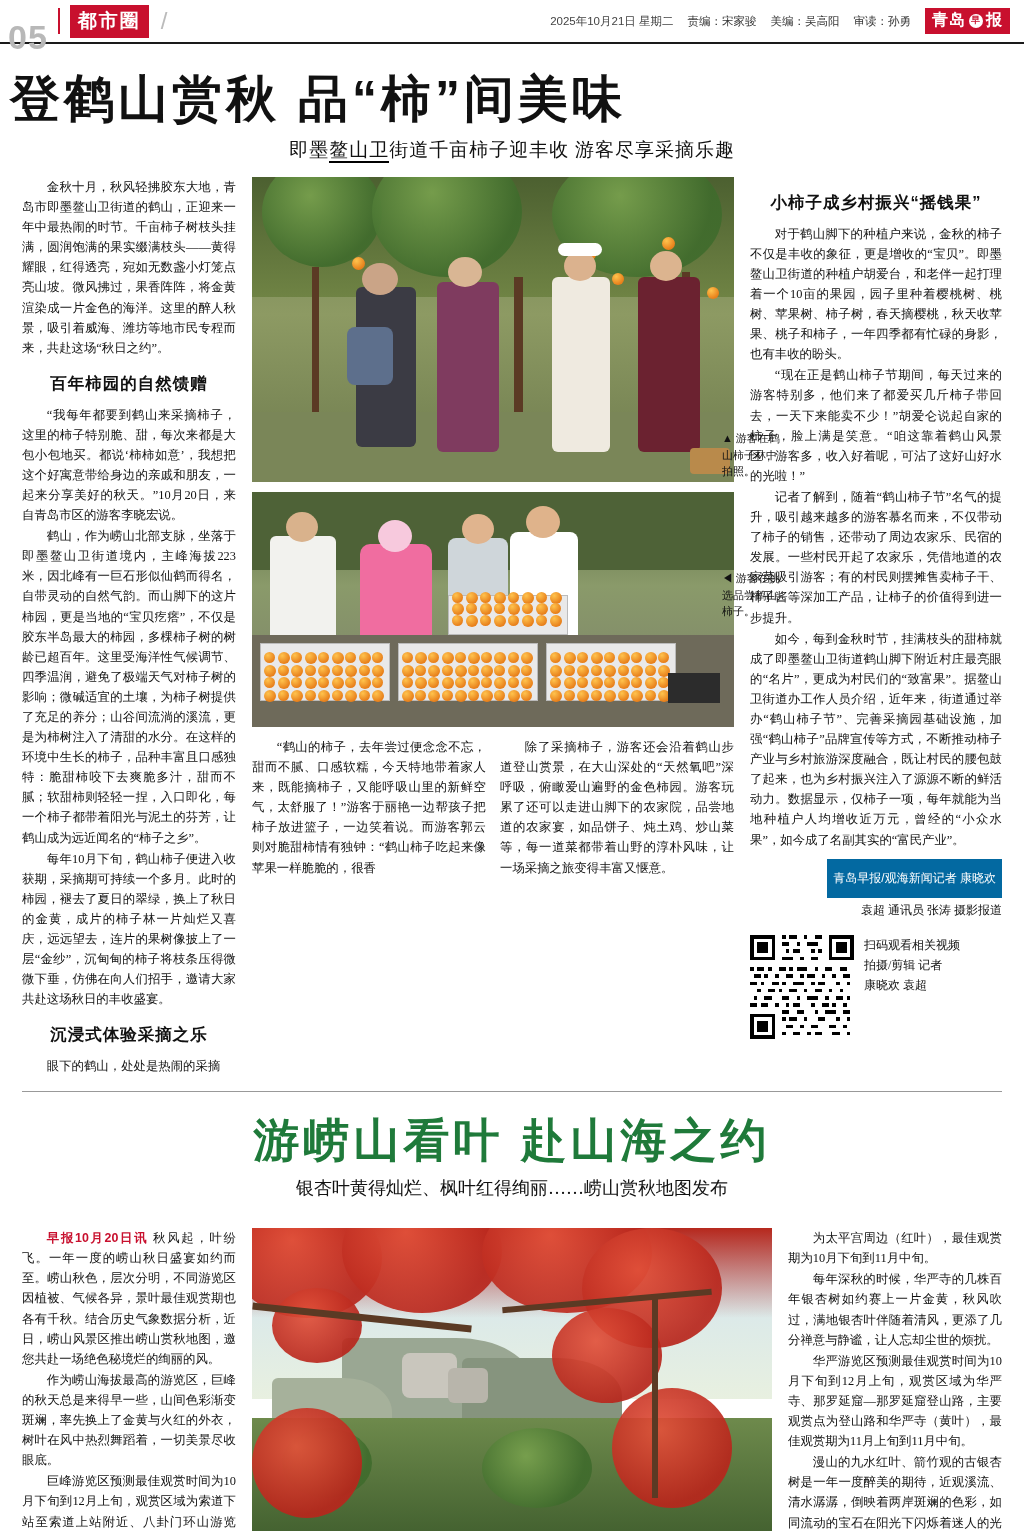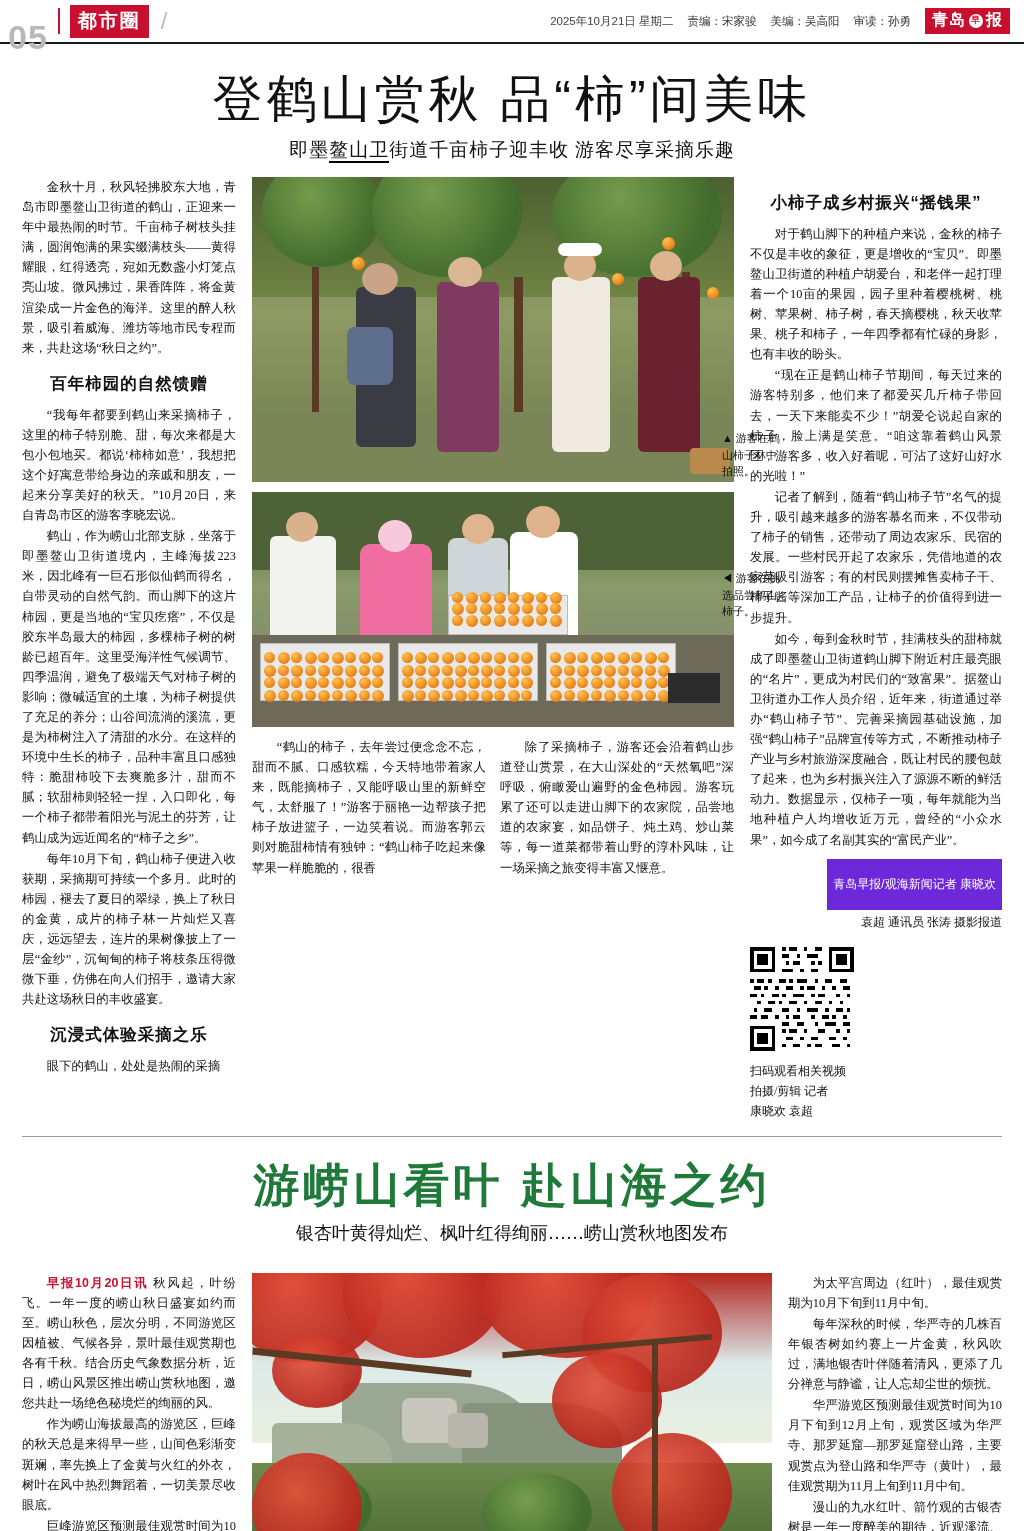--- a/index.html
+++ b/index.html
@@ -42,22 +42,22 @@
     padding:2px 7px 3px; display:flex; align-items:center; gap:3px;
     font-family:"Liberation Sans", sans-serif; letter-spacing:1px;
   }
   .logo .dot {
     width:14px;height:14px;border-radius:50%;background:#fff;color:#c8102e;
     font-size:9px; display:flex;align-items:center;justify-content:center;
   }
 
   
   .headline {
-    text-align:center; font-family:"Liberation Sans", sans-serif;
-    font-weight:normal; font-size:50px; letter-spacing:4px; margin:22px 0 4px;
+    text-align:left; font-family:"Liberation Sans", sans-serif;
+    font-weight:bold; font-size:50px; letter-spacing:4px; margin:22px 10px 4px;
   }
   .subhead {
     text-align:center; font-size:19px; letter-spacing:1px; margin-bottom:14px;
     font-family:"Liberation Serif", serif;
   }
   .subhead .mark { border-bottom:2px solid #000; padding-bottom:1px; }
 
   
   .story1 {
     display:grid;
@@ -71,27 +71,27 @@
     font-family:"Liberation Sans", sans-serif; font-weight:bold;
     font-size:16.5px; text-align:center; margin:12px 0 8px; letter-spacing:1px;
   }
 
   
   .photo { width:100%; position:relative; overflow:hidden; background:#cfd6c8; }
   .photo .ph-inner { position:absolute; inset:0; }
 
   
   .credit-line {
-    background:#6d28d9; color:#fff; display:inline-block;
+    background:#0369a1; color:#fff; display:inline-block;
     font-family:"Liberation Sans", sans-serif; font-size:12px;
-    padding:16px 6px; margin-top:8px;text-align:center;
+    padding:10px 6px; margin-top:8px;text-align:center;
   }
   .credit-sub { font-size:12px; margin-top:3px; }
 
-  .qr-wrap { display:flex; gap:10px; margin-top:14px; align-items:flex-start;flex-direction:column;}
+  .qr-wrap { display:flex; gap:10px; margin-top:14px; align-items:flex-start;}
   .qr {
     width:104px; height:104px; background:#fff; position:relative;
   }
   .qr-txt { font-size:12px; line-height:1.7; }
 
   
   .divider { border-top:1px solid #999; margin:14px 22px 0; }
   .headline2 {
     text-align:center; font-family:"Liberation Sans", sans-serif;
     font-weight:bold; font-size:46px; letter-spacing:4px; color:#1f7a3a;

